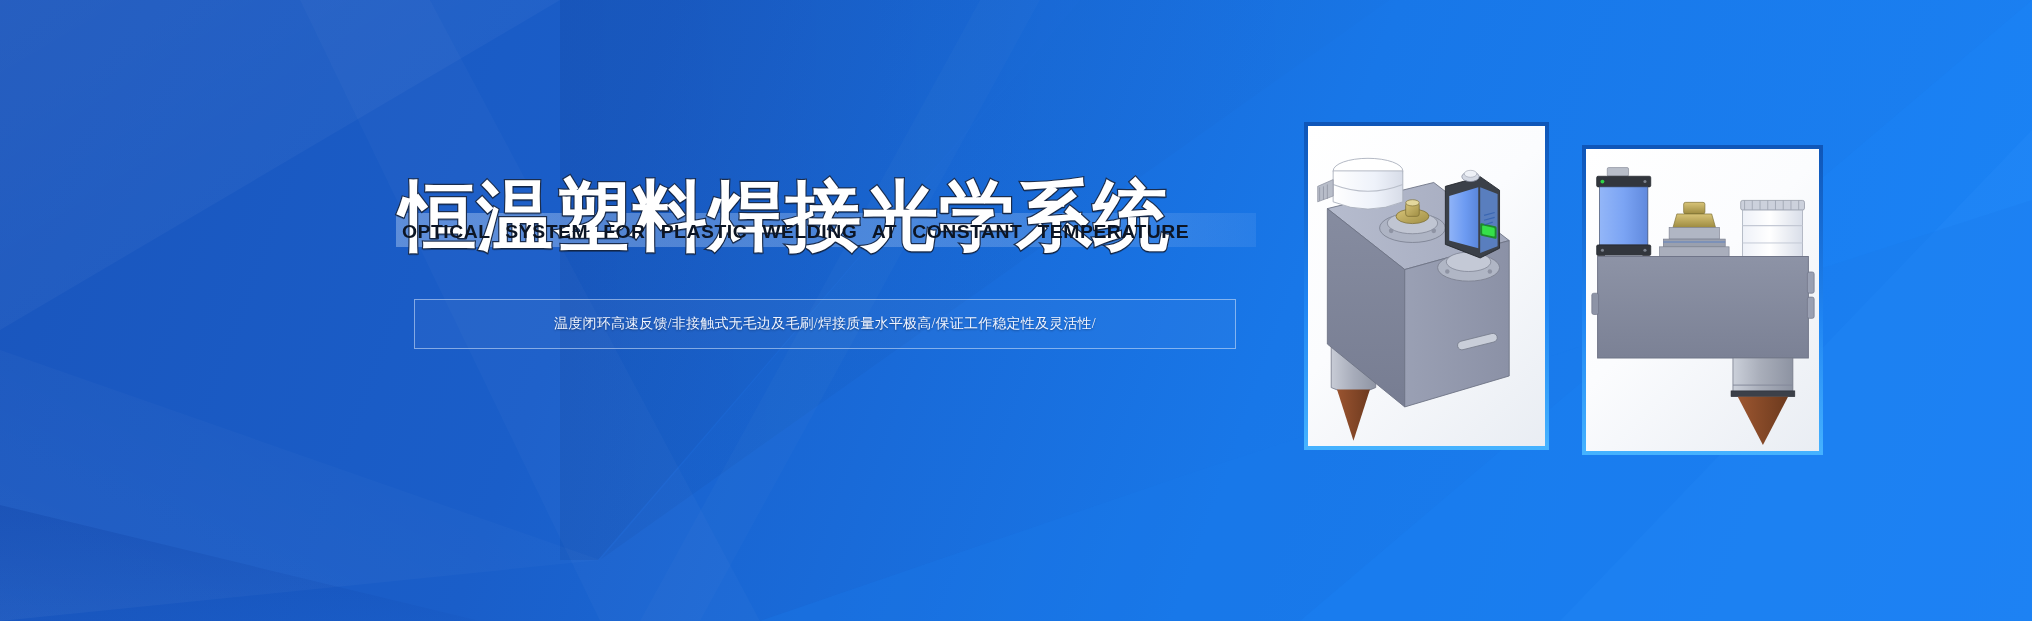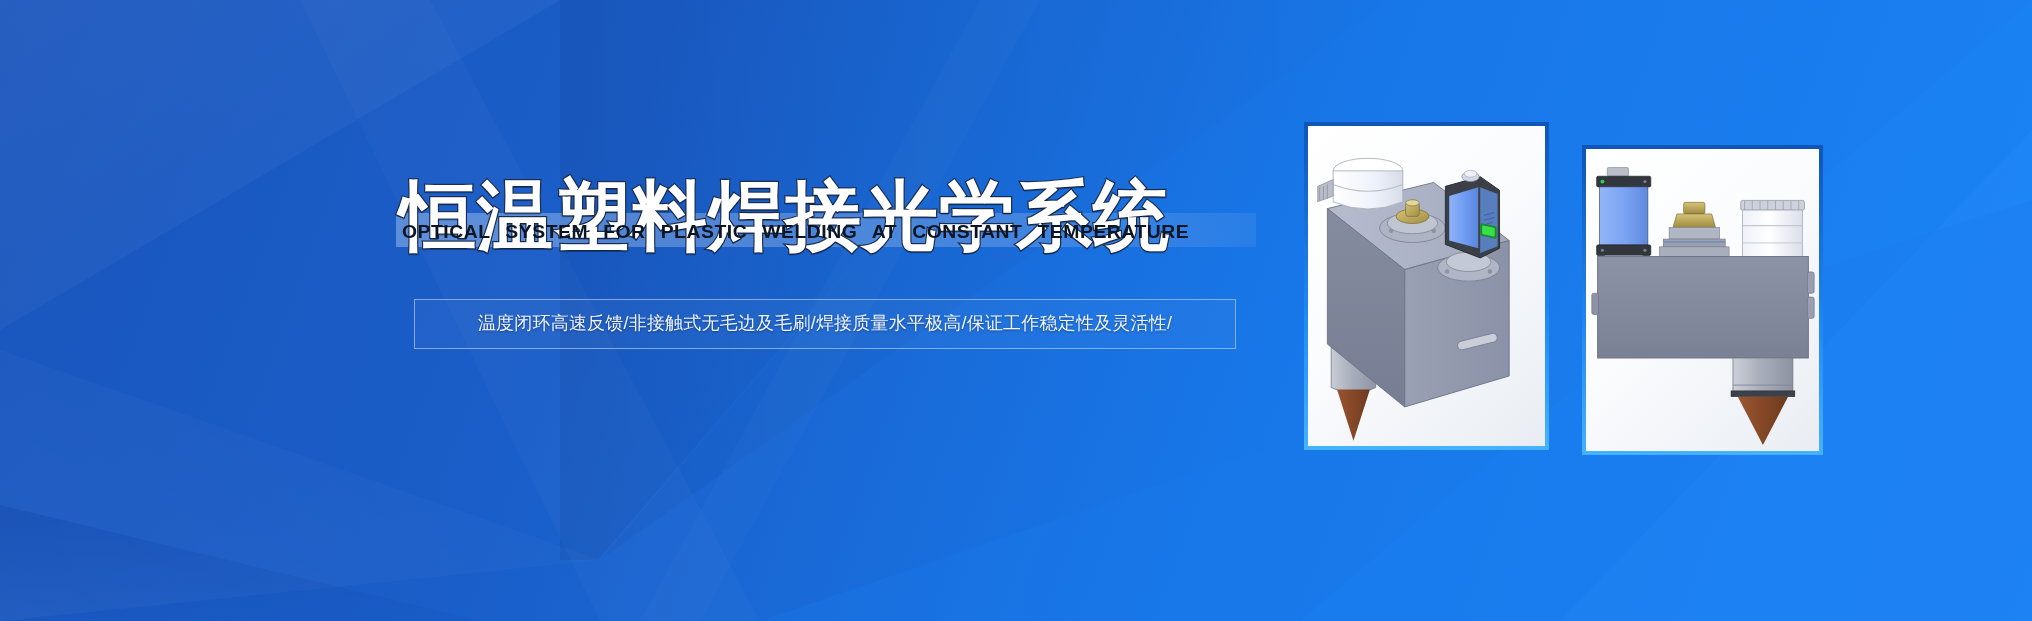--- a/index.html
+++ b/index.html
@@ -82,22 +82,22 @@
     position:absolute;
     left:14px; top:114px;
     width:822px;
     padding:11px 18px 12px;
     border:1px solid rgba(203,222,248,.58);
     background:rgba(255,255,255,.035);
     text-align:center;
   }
   .subtitle-line {
     display:block;
-    font-family:Liberation Sans, sans-serif;
-    font-size:18px;
+    font-family:Liberation Serif, serif;
+    font-size:14px;
     line-height:25px;
     color:#f0f5ff;
     letter-spacing:.2px;
     text-shadow:0 1px 2px rgba(8,24,56,.45);
     white-space:nowrap;
   }
 
   
   .frame {
     position:absolute;

